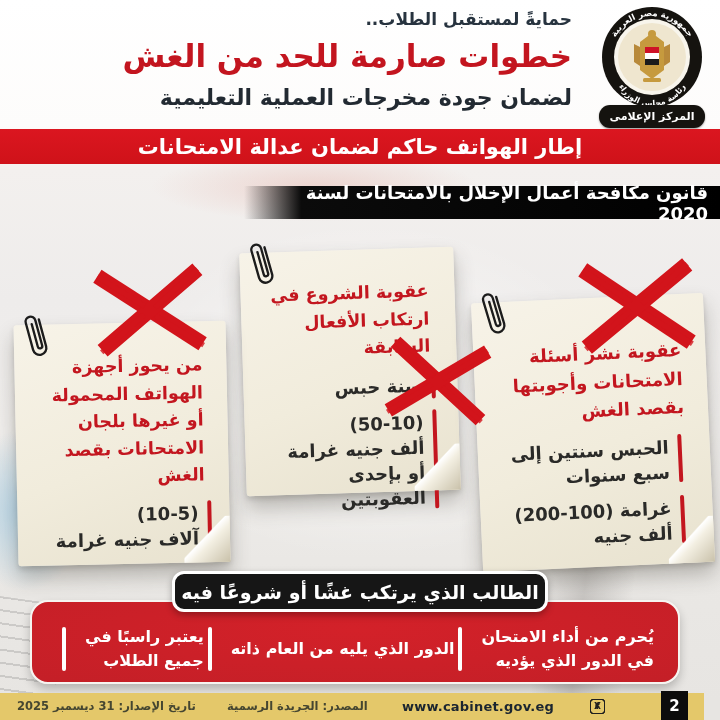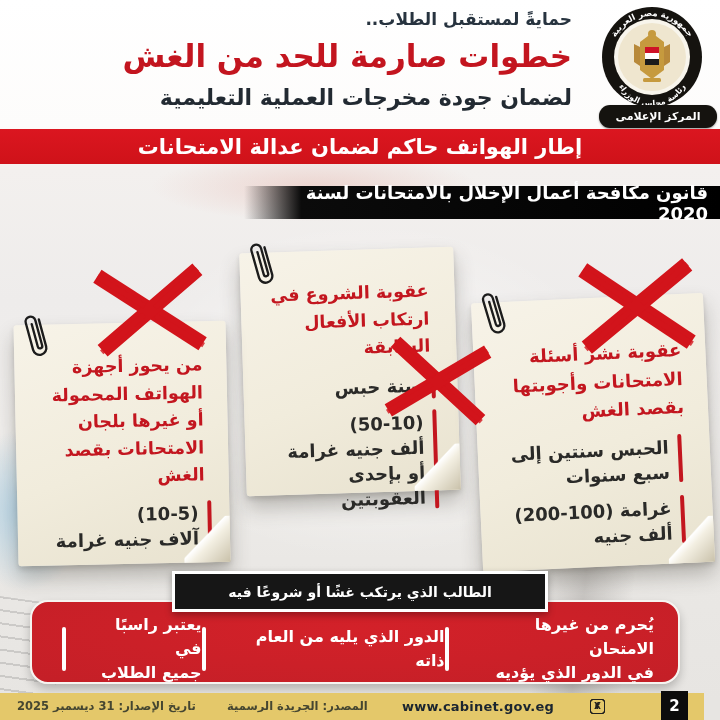--- a/index.html
+++ b/index.html
@@ -25,21 +25,21 @@
     background:radial-gradient(ellipse at center, rgba(255,255,255,.65), rgba(255,255,255,0) 75%); }
 
   
   .header-text { position:absolute; top:6px; right:148px; width:500px; text-align:right; }
   .tagline  { font-size:17px; line-height:27px; color:#27333f; }
   .title    { font-size:31px; line-height:47px; color:#c3151f; }
   .subtitle { font-size:22px; line-height:35px; color:#222a32; }
 
   .logo { position:absolute; top:2px; right:6px; width:124px; height:126px; }
   .logo svg { display:block; }
-  .logo-ribbon { position:absolute; bottom:0; left:9px; width:118px; height:23px;
+  .logo-ribbon { position:absolute; bottom:0; left:9px; width:106px; height:23px;
     background:#15130f; border-radius:11px; color:#fff; font-size:11px;
     display:flex; align-items:center; justify-content:center;
     box-shadow:0 1px 2px rgba(0,0,0,.4); }
 
   
   .banner-red { position:absolute; top:129px; left:0; right:0; height:35px;
     background:linear-gradient(180deg,#db1620,#cf1219); color:#fff; font-size:21px;
     display:flex; align-items:center; justify-content:center; }
   .banner-dark { position:absolute; top:186px; left:0; right:0; height:33px;
     background:linear-gradient(to left, #000 0%, #0b0b0b 88%, rgba(11,11,11,0) 100%);
@@ -79,22 +79,22 @@
     border-radius:18px; border:2px solid #f6f4f1;
     background:radial-gradient(130% 160% at 50% 35%, #d32129 0%, #c41f27 55%, #a51c24 100%);
     box-shadow:0 5px 10px rgba(0,0,0,.22); }
   .penalty-row { position:absolute; top:14px; bottom:0; right:24px; left:30px;
     display:flex; align-items:center; justify-content:space-between; }
   .p-group { display:flex; align-items:center; gap:19px; }
   .p-bar { flex:0 0 4px; width:4px; height:44px; background:#ffffff; border-radius:2px; }
   .p-text { text-align:right; color:#fff; font-size:16px; line-height:24px; }
 
   .student-pill { position:absolute; left:172px; top:571px; width:376px; height:41px; z-index:5;
-    background:#161616; border:3px solid #ffffff; border-radius:0;
-    color:#fff; font-size:14px; display:flex; align-items:center; justify-content:center;
+    background:#161616; border:3px solid #ffffff; border-radius:12px;
+    color:#fff; font-size:19px; display:flex; align-items:center; justify-content:center;
     box-shadow:0 3px 7px rgba(0,0,0,.3); }
 
   
   .footer { position:absolute; left:0; right:16px; bottom:0; height:27px;
     background:#e4c86a; z-index:6; }
   .footer span, .footer div { position:absolute; }
   .f-date   { left:17px;  top:0; line-height:27px; font-size:11.5px; color:#454631; white-space:nowrap; }
   .f-source { left:227px; top:0; line-height:27px; font-size:11.5px; color:#454631; white-space:nowrap; }
   .f-site   { left:402px; top:0; line-height:27px; font-size:13px; color:#1b2530; direction:ltr; letter-spacing:.2px; }
   .f-social { left:590px; top:6px; display:flex; gap:5px; direction:ltr; }
@@ -271,21 +271,21 @@
         <path d="M104 8 L60 43" stroke-width="5" opacity=".8"></path>
         <path d="M49 49 L5 83" stroke-width="5" opacity=".8"></path>
       </g>
     </svg>
   </div>
 
   <div class="red-box">
     <div class="penalty-row">
       <div class="p-group">
         <div class="p-text">
-          <div>يُحرم من غيرها الامتحان</div>
+          <div>يُحرم من أداء الامتحان</div>
           <div>في الدور الذي يؤديه</div>
         </div>
         <div class="p-bar"></div>
       </div>
       <div class="p-group">
         <div class="p-text">
           <div>الدور الذي يليه من العام ذاته</div>
         </div>
         <div class="p-bar"></div>
       </div>

